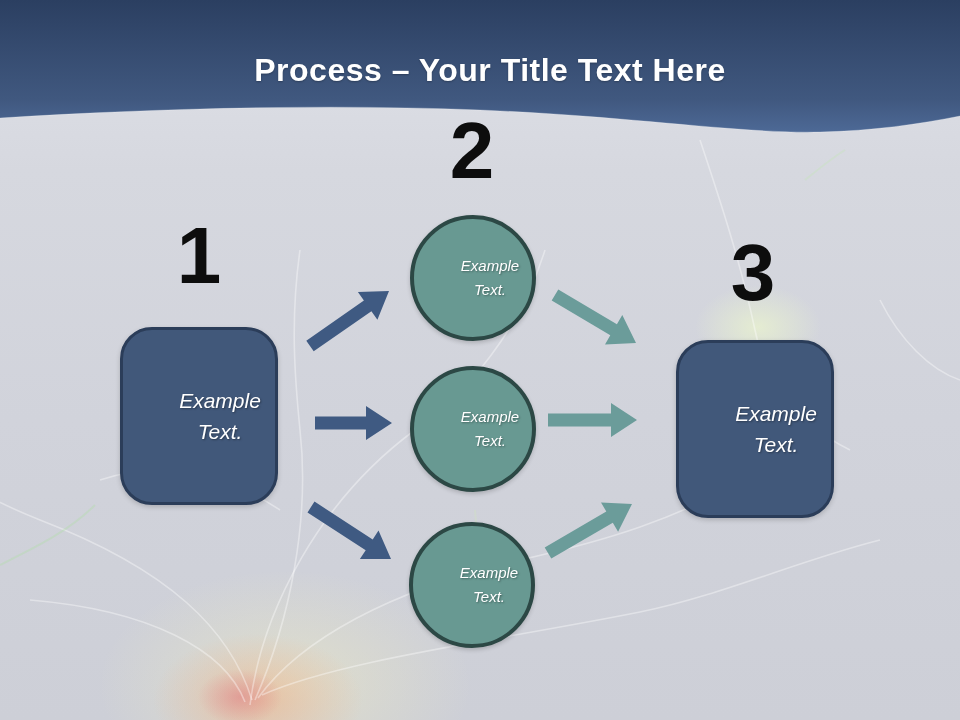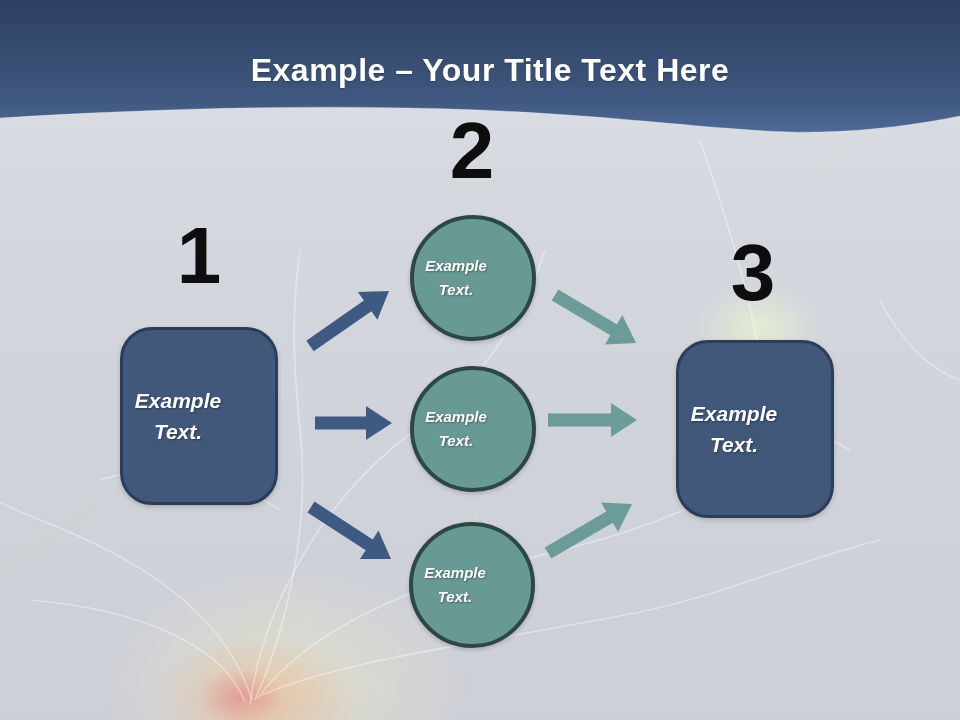--- a/index.html
+++ b/index.html
@@ -26,22 +26,22 @@
     white-space:nowrap;
   }
   .title .bold{font-weight:700;}
   .title .rest{font-weight:700;}
   .step-number{
     position:absolute;transform:translate(-50%,-50%);
     font-size:80px;font-weight:700;color:#0d0d0d;
     line-height:1;
   }
   .shape{
-    position:absolute;display:flex;align-items:center;justify-content:flex-start;
-    text-align:center;color:#fff;font-style:italic;font-weight:700;
+    position:absolute;display:flex;align-items:center;justify-content:flex-end;
+    text-align:center;color:#fff;font-style:italic;font-weight:400;
     box-sizing:border-box;
     text-shadow:1px 1px 2px rgba(0,0,0,0.35);
   }
   .box{
     width:158px;height:178px;border-radius:32px;
     background:var(--box-fill,#41587a);
     border:3px solid var(--box-border,#2b3d59);
     font-size:21px;line-height:1.5;
     box-shadow:0 2px 5px rgba(0,0,0,0.18);
   }
@@ -92,21 +92,21 @@
         <stop offset="0" stop-color="#2b3f61"></stop>
         <stop offset="0.75" stop-color="#40587f"></stop>
         <stop offset="1" stop-color="#4d6996"></stop>
       </linearGradient>
     </defs>
     <path d="M0,0 L960,0 L960,116 C920,124 872,131 820,132 C742,134 630,116 480,110 C330,104 160,108 0,118 Z" fill="url(#bandGrad)"></path>
     <path d="M0,118 C160,108 330,104 480,110 C630,116 742,134 820,132 C872,131 920,124 960,116" fill="none" stroke="#ffffff" stroke-opacity="0.25" stroke-width="1"></path>
   </svg>
 
   <div class="title">
-    <span class="bold">Example</span><span class="rest"> – Your Title Text Here</span>
+    <span class="bold">Process</span><span class="rest"> – Your Title Text Here</span>
   </div>
 
   <div class="step-number" style="left:199px;top:256px;">1</div>
   <div class="step-number" style="left:472px;top:151px;">2</div>
   <div class="step-number" style="left:753px;top:273px;">3</div>
 
   <svg class="arrows" width="960" height="720" aria-hidden="true">
       <polygon points="313.7,351.3 371.4,311.2 377.4,319.8 389.0,291.0 357.9,291.9 363.9,300.5 306.3,340.7" fill="#3f5a82"></polygon>
       <polygon points="315.0,429.5 366.0,429.5 366.0,440.0 392.0,423.0 366.0,406.0 366.0,416.5 315.0,416.5" fill="#3f5a82"></polygon>
       <polygon points="307.5,512.4 365.7,550.3 359.9,559.1 391.0,559.0 378.5,530.6 372.7,539.4 314.5,501.6" fill="#3f5a82"></polygon>

